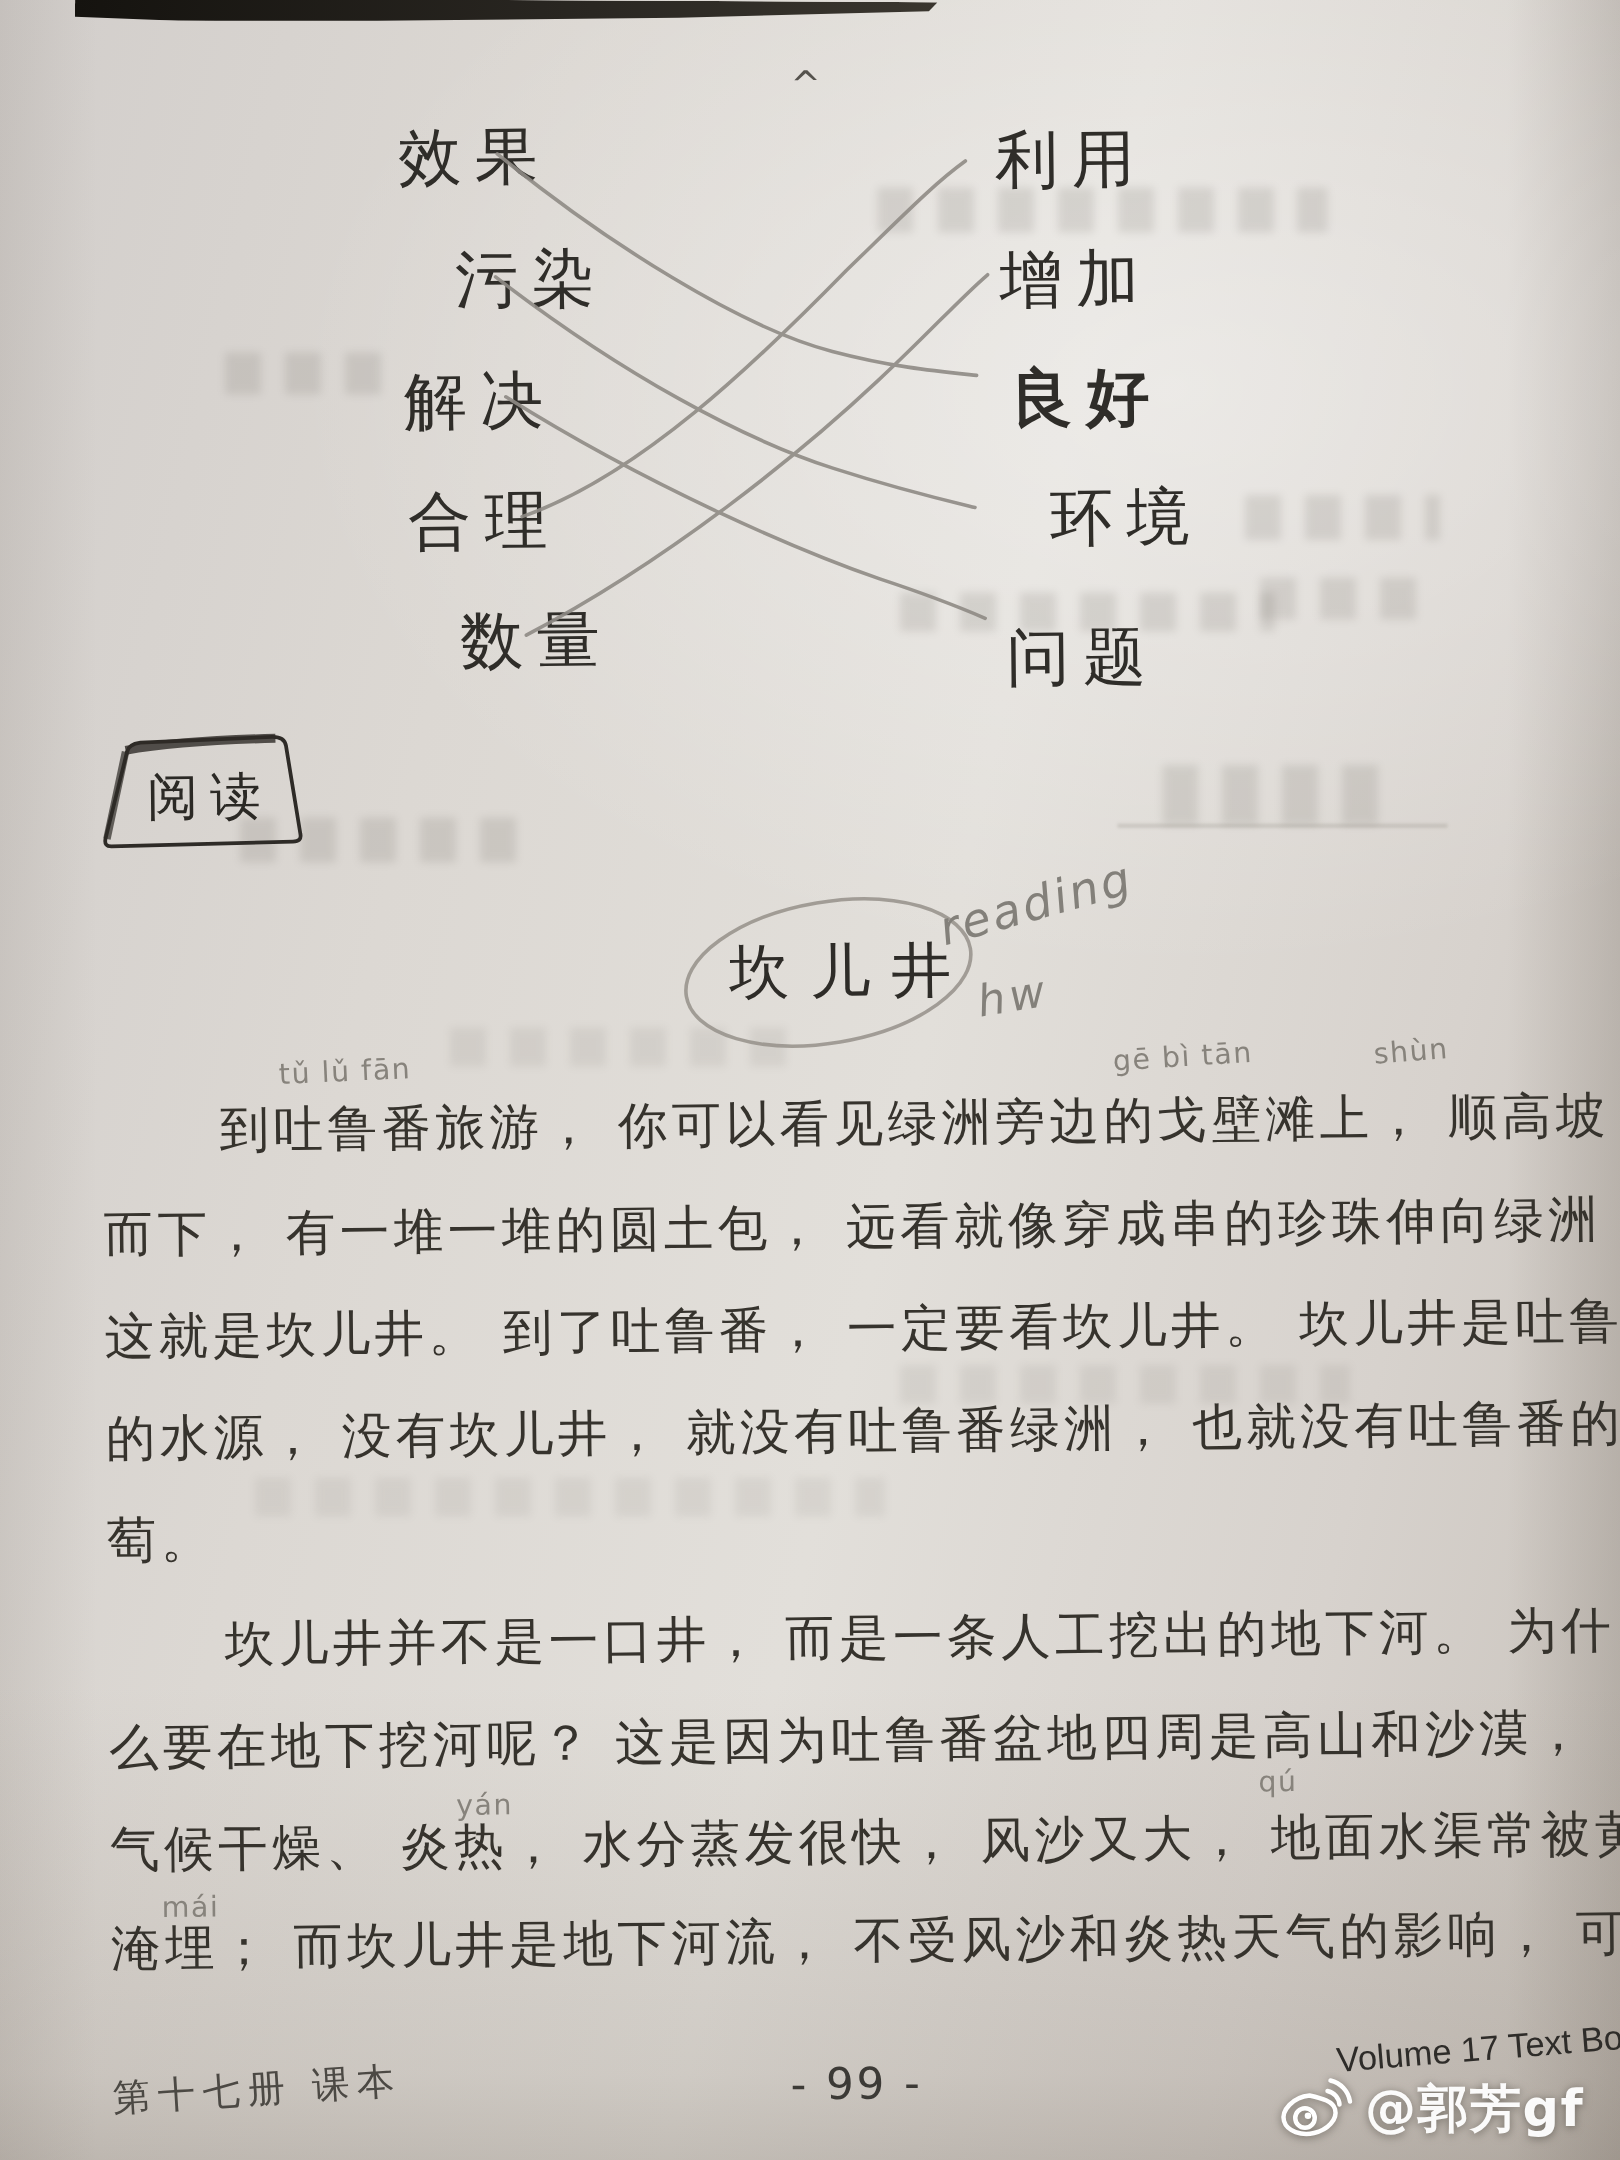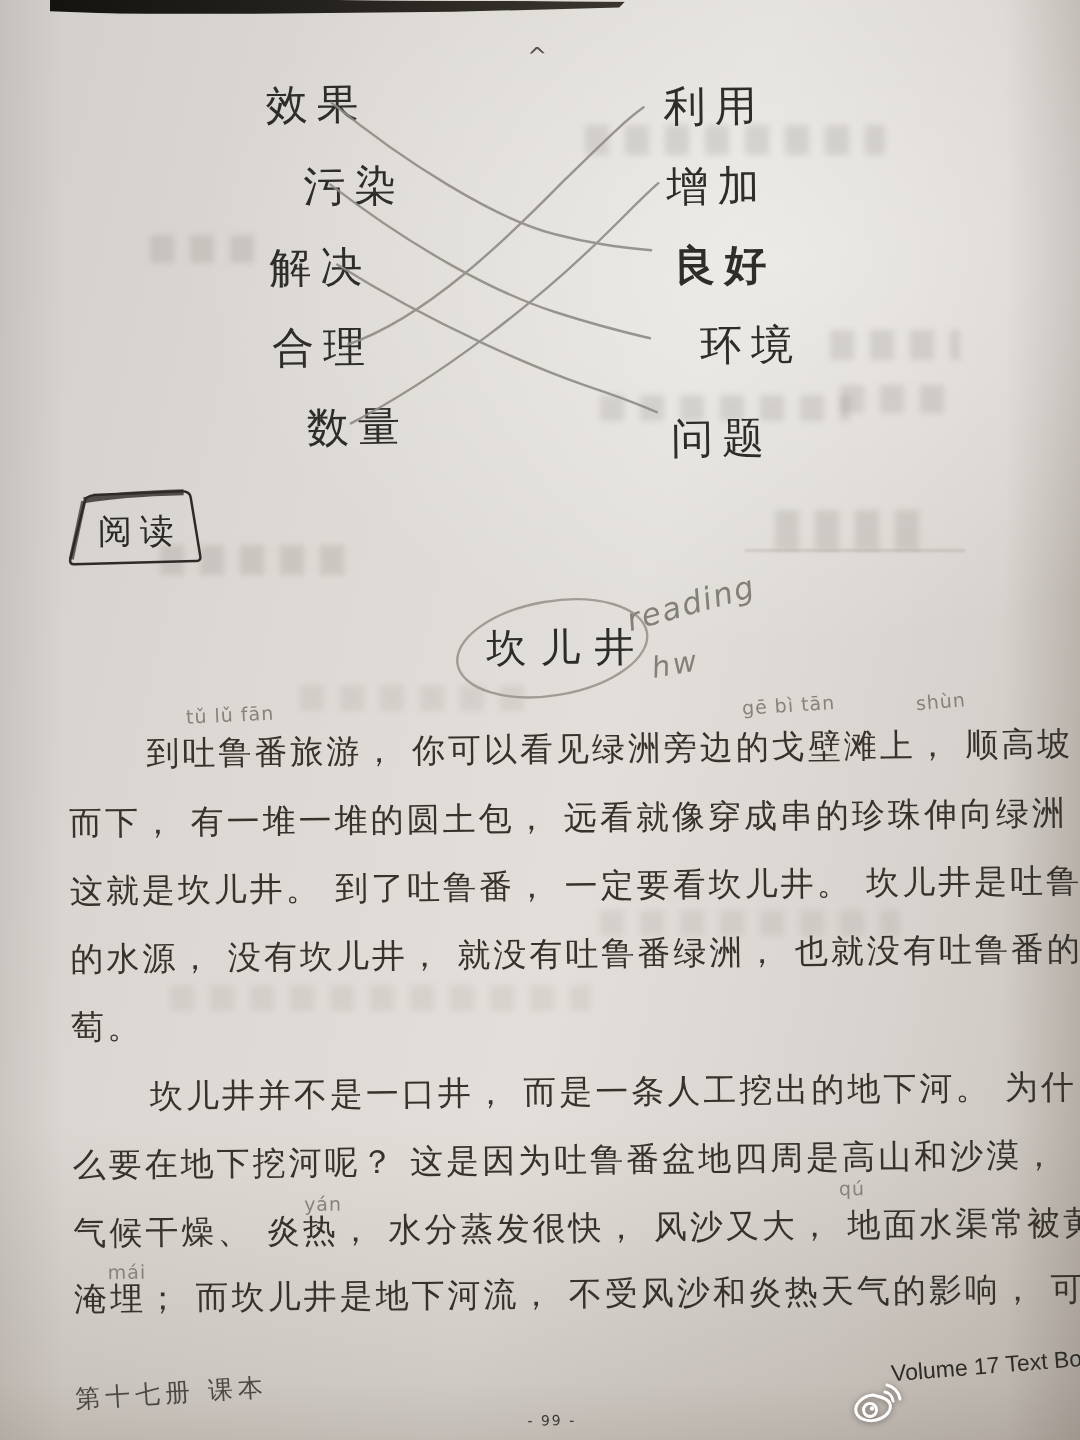--- a/index.html
+++ b/index.html
@@ -59,21 +59,21 @@
   .bodyline{
     position:absolute;font-family:"DejaVu Serif","DejaVu Sans",serif;
     font-size:33px;letter-spacing:3px;color:#36332d;white-space:nowrap;
   }
   .pinyin{
     position:absolute;font-size:19px;letter-spacing:1px;color:#87837c;white-space:nowrap;
   }
 
   
   .foot-hand{position:absolute;left:68px;top:1372px;font-size:25px;letter-spacing:5px;color:#4c4944;transform:rotate(-3deg);white-space:nowrap;}
-  .foot-page{position:absolute;left:520px;top:1372px;font-size:14px;color:#3c3a36;letter-spacing:2px;margin-top:40px;}
+  .foot-page{position:absolute;left:520px;top:1372px;font-size:29px;color:#3c3a36;letter-spacing:2px;}
   .foot-vol{position:absolute;left:884px;top:1356px;font-size:23px;color:#2e2c29;font-family:"Liberation Sans","DejaVu Sans",sans-serif;transform:rotate(-4deg);white-space:nowrap;font-weight:500;}
 
   
   .watermark{
     position:absolute;left:852px;top:1383px;display:flex;align-items:center;gap:8px;
     filter:drop-shadow(0 1px 3px rgba(85,80,72,0.75));
   }
   .watermark .handle{
     color:rgba(255,255,255,0.96);font-size:34px;font-weight:bold;letter-spacing:1px;
     font-family:"DejaVu Sans",sans-serif;white-space:nowrap;
@@ -171,15 +171,16 @@
   </div>
 
   <div class="watermark">
     <svg width="50" height="42" viewBox="0 0 50 42">
       <path d="M21 12 C10 13 2 22 4 29 C6 36 16 39 24 37 C33 35 40 28 38 21 C36.5 16 30 14 21 12 Z" fill="none" stroke="#ffffff" stroke-width="3"></path>
       <circle cx="18" cy="27" r="6.5" fill="none" stroke="#ffffff" stroke-width="3"></circle>
       <circle cx="20" cy="25.5" r="2.2" fill="#ffffff"></circle>
       <path d="M33 9 a10 10 0 0 1 8 9" fill="none" stroke="#ffffff" stroke-width="3" stroke-linecap="round"></path>
       <path d="M35 2 a17 17 0 0 1 13 14" fill="none" stroke="#ffffff" stroke-width="3" stroke-linecap="round"></path>
     </svg>
+    <span class="handle">@郭芳gf</span>
   </div>
 
 </div>
 
 </body></html>

